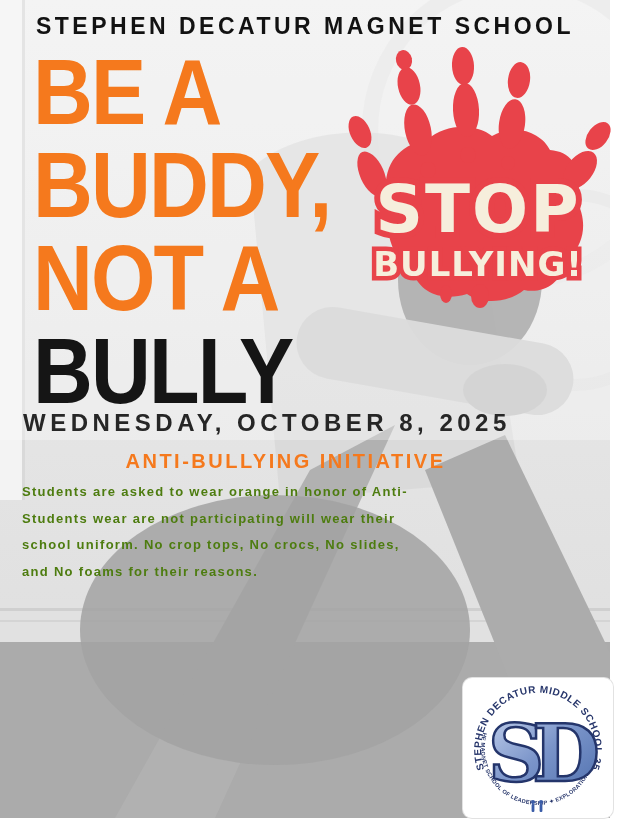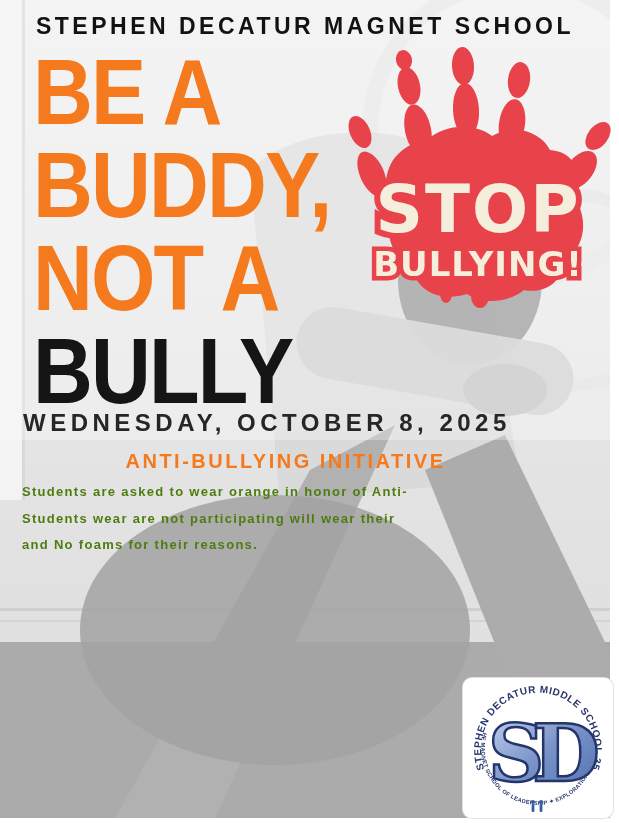--- a/index.html
+++ b/index.html
@@ -140,20 +140,21 @@
     </svg>
   </div>
 
   <div class="date-line">WEDNESDAY, OCTOBER 8, 2025</div>
 
   <div class="initiative">ANTI-BULLYING INITIATIVE</div>
 
   <div class="body-text">
     <div>Students are asked to wear orange in honor of Anti-</div>
     <div>Students wear are not participating will wear their</div>
+    <div>school uniform. No crop tops, No crocs, No slides,</div>
     <div>and No foams for their reasons.</div>
   </div>
 
   <div class="logo">
     <svg viewBox="0 0 150 140">
       <defs>
         <linearGradient id="sdg" x1="0" y1="0" x2="1" y2="1">
           <stop offset="0" stop-color="#c7d4ee"></stop>
           <stop offset="0.5" stop-color="#7a94c9"></stop>
           <stop offset="1" stop-color="#4e6fae"></stop>

